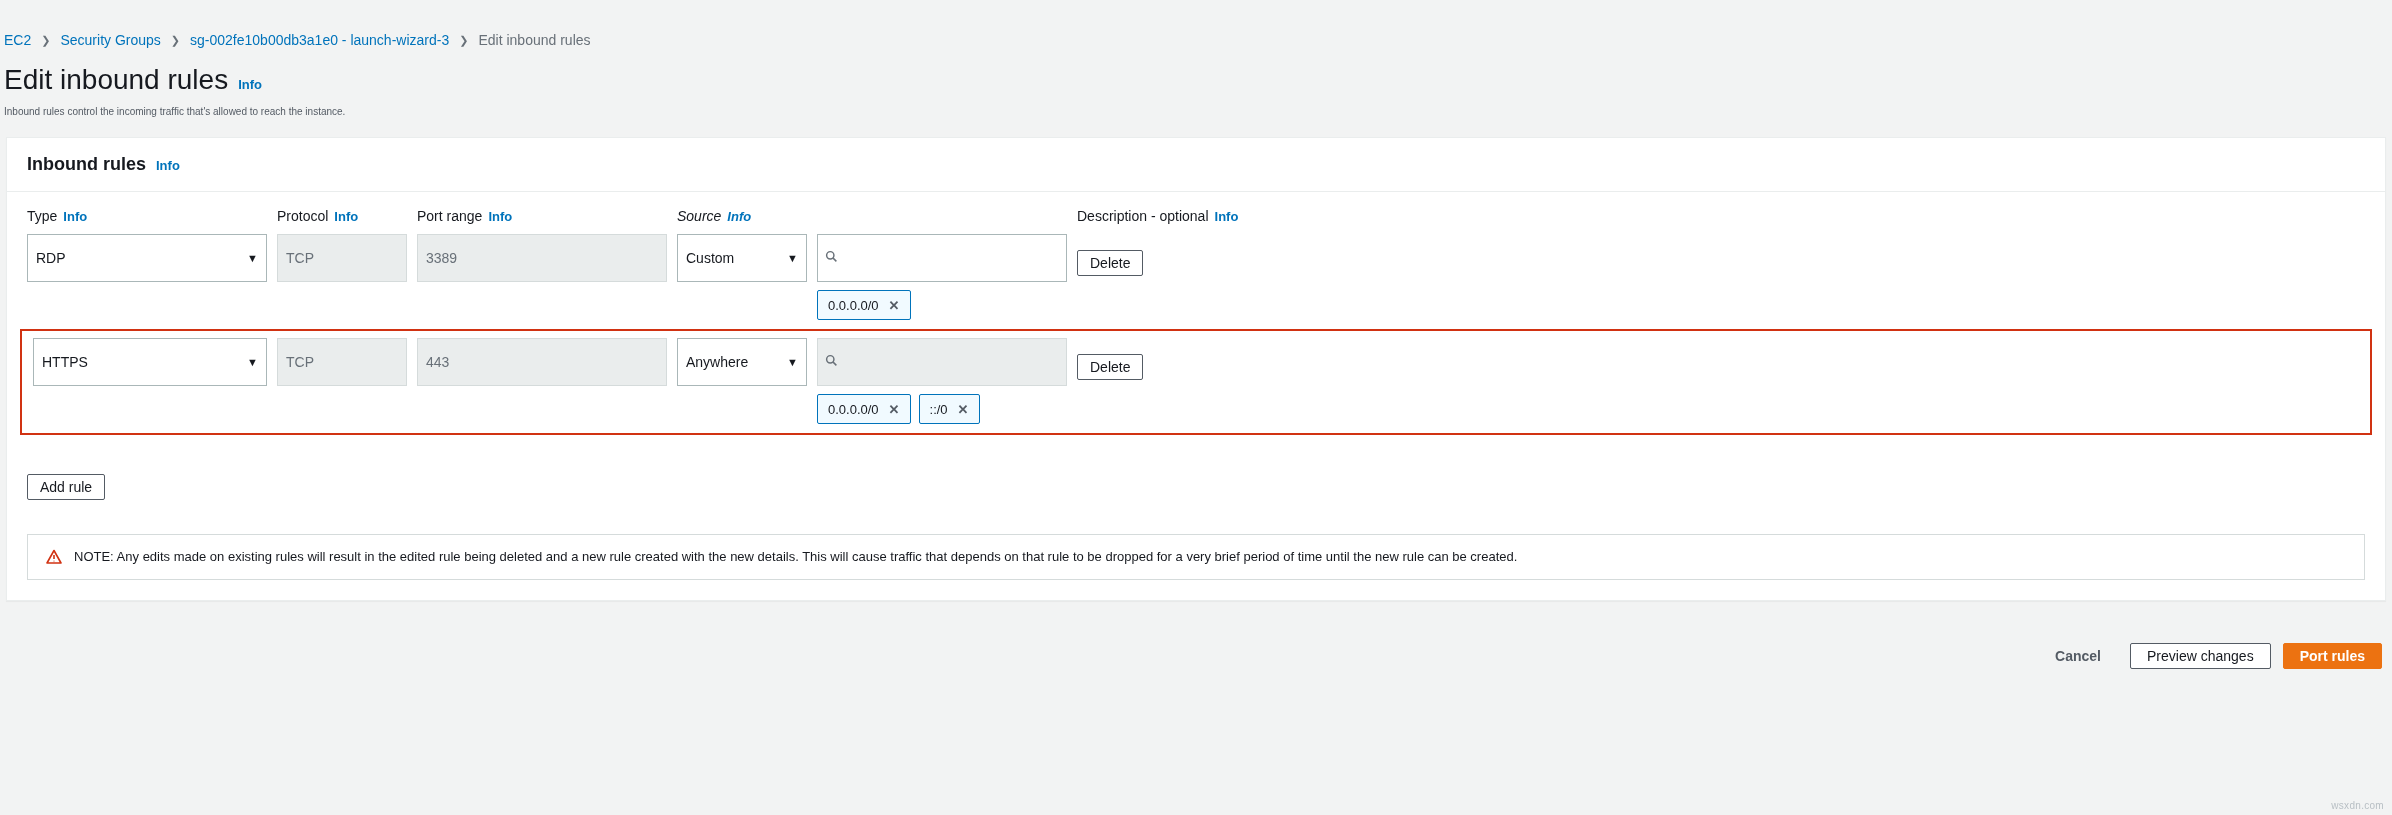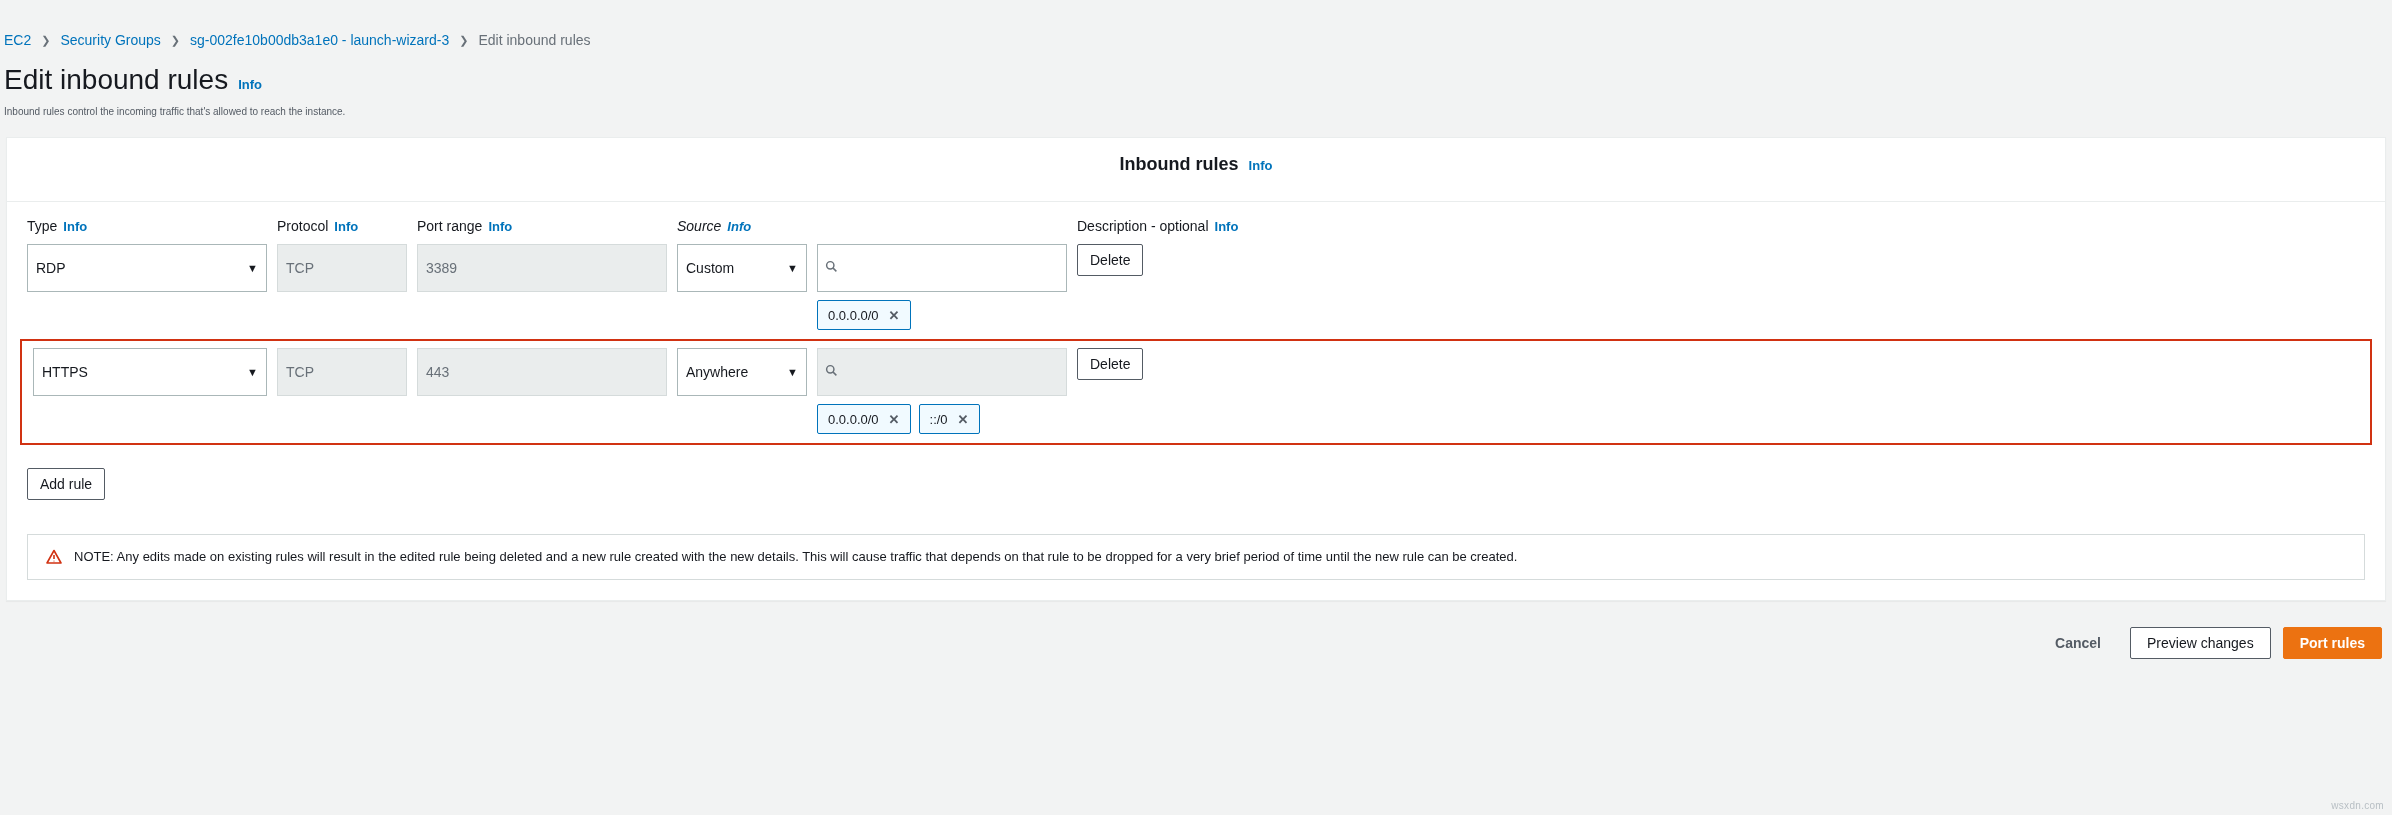--- a/index.html
+++ b/index.html
@@ -60,26 +60,25 @@
 
     
     .panel {
       background: #fff;
       border: 1px solid #eaeded;
       margin: 0 6px;
       padding-bottom: 20px;
       box-shadow: 0 1px 1px rgba(0,0,0,0.04);
     }
     .panel-header {
-      padding: 16px 20px 26px;
+      padding: 16px 20px 16px;
       display: flex;
       align-items: baseline;
       gap: 10px;
       border-bottom: 1px solid #eaeded;
-      justify-content: center;
     }
     .panel-header h2 {
       font-size: 18px;
       font-weight: 700;
     }
 
     
     .rules-area {
       padding: 16px 20px 6px;
     }
@@ -204,29 +203,30 @@
     .chip .x {
       cursor: pointer;
       color: #545b64;
       font-weight: 700;
     }
 
     .btn {
       display: inline-flex;
       align-items: center;
       justify-content: center;
-      height: 32px;
+      height: 26px;
       padding: 0 16px;
       border: 1px solid #545b64;
       background: #fff;
       color: #16191f;
       font: inherit;
       border-radius: 2px;
       cursor: pointer;
       white-space: nowrap;
+      margin-top: 16px;
     }
     .btn.small {
       padding: 0 12px;
     }
     .btn.primary {
       background: #ec7211;
       border-color: #ec7211;
       color: #fff;
       font-weight: 700;
     }

